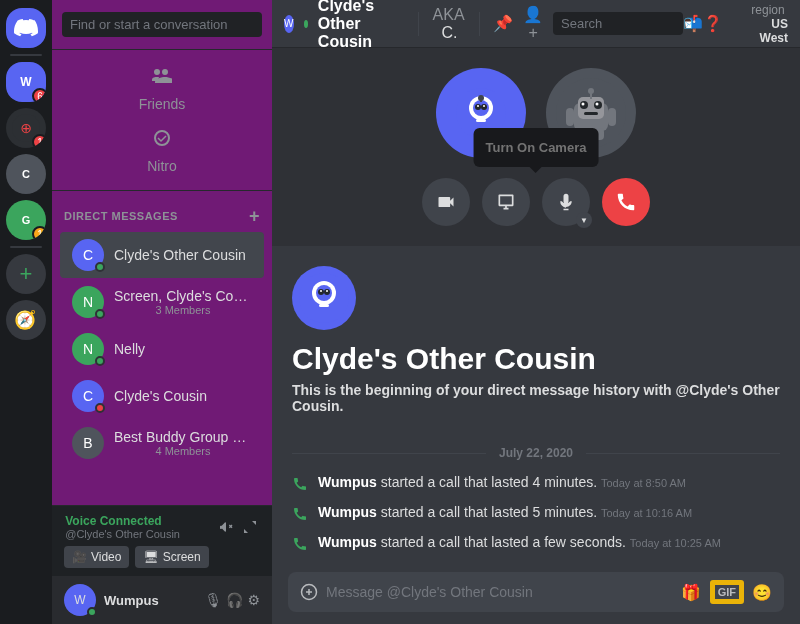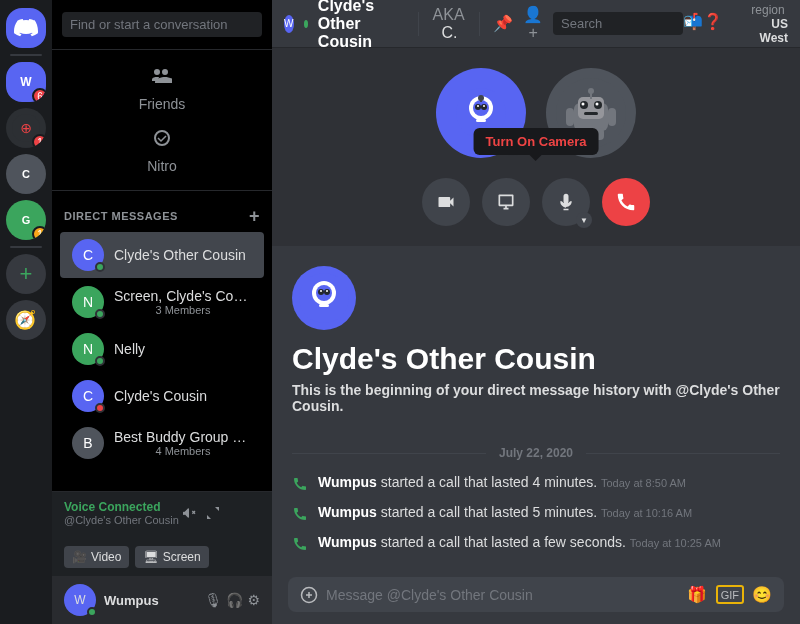--- a/index.html
+++ b/index.html
@@ -83,21 +83,21 @@
     }
     .server-icon.explore {
       background: #36393f;
       color: #3ba55d;
       font-size: 16px;
     }
 
     
     .dm-sidebar {
       width: 220px;
-      background: #000000;
+      background: #701a75;
       display: flex;
       flex-direction: column;
       flex-shrink: 0;
     }
     .dm-search {
       padding: 12px 10px;
       border-bottom: 1px solid #26282c;
     }
     .dm-search input {
       width: 100%;
@@ -188,22 +188,23 @@
 
     
     .voice-connected {
       background: #1e2124;
       padding: 8px 12px;
       border-top: 1px solid #26282c;
     }
     .voice-status {
       display: flex;
       align-items: center;
-      justify-content: flex-start;
-      margin-bottom: 20px;
+      justify-content: flex-end;
+      margin-bottom: 6px;
+      gap: 36px;
     }
     .voice-label { font-size: 12px; color: #3ba55d; font-weight: 600; }
     .voice-sub { font-size: 11px; color: #72767d; }
     .voice-actions { display: flex; gap: 4px; }
     .voice-btn {
       background: none;
       border: none;
       color: #8e9297;
       cursor: pointer;
       padding: 2px;
@@ -273,21 +274,21 @@
       align-items: center;
       padding: 0 12px;
       gap: 10px;
       flex-shrink: 0;
       z-index: 10;
     }
     .topbar-name { font-size: 16px; font-weight: 700; color: #fff; }
     .topbar-status { width: 8px; height: 8px; border-radius: 50%; background: #3ba55d; }
     .topbar-divider { width: 1px; height: 24px; background: #40444b; margin: 0 4px; }
     .topbar-aka { font-size: 16px; color: #8e9297; }
-    .topbar-actions { display: flex; align-items: flex-start; margin-left: auto; }
+    .topbar-actions { display: flex; align-items: center; margin-left: auto; }
     .topbar-btn {
       background: none;
       border: none;
       color: #8e9297;
       cursor: pointer;
       font-size: 16px;
       display: flex;
       align-items: center;
     }
     .topbar-search {
@@ -351,22 +352,22 @@
       font-size: 11px;
     }
 
     
     .camera-tooltip {
       position: absolute;
       top: 80px;
       left: 50%;
       transform: translateX(-50%);
       background: #18191c;
-      color: #ef4444;
-      padding: 6px 12px;
+      color: #737373;
+      padding: 12px 12px;
       border-radius: 6px;
       font-size: 13px;
       font-weight: 600;
       white-space: nowrap;
       pointer-events: none;
       z-index: 20;
     }
     .camera-tooltip::after {
       content: '';
       position: absolute;
@@ -818,18 +819,18 @@
       <button class="msg-input-btn">
         <svg width="18" height="18" viewBox="0 0 24 24" fill="#b9bbbe">
           <circle cx="12" cy="12" r="10" stroke="#b9bbbe" stroke-width="2" fill="none"></circle>
           <line x1="12" y1="8" x2="12" y2="16" stroke="#b9bbbe" stroke-width="2"></line>
           <line x1="8" y1="12" x2="16" y2="12" stroke="#b9bbbe" stroke-width="2"></line>
         </svg>
       </button>
       <input type="text" class="message-input" placeholder="Message @Clyde's Other Cousin" style="">
       <div class="msg-input-actions">
         <button class="msg-input-btn">🎁</button>
-        <button class="msg-input-btn" style="font-size:11px;font-weight:400;color:#b9bbbe;border:2px solid #eab308;border-radius:3px;padding:1px 3px;">GIF</button>
+        <button class="msg-input-btn" style="font-size:11px;font-weight:700;color:#b9bbbe;border:5px solid #eab308;border-radius:3px;padding:1px 3px;">GIF</button>
         <button class="msg-input-btn">😊</button>
       </div>
     </div>
   </div>
 </div>
 
 </body></html>

